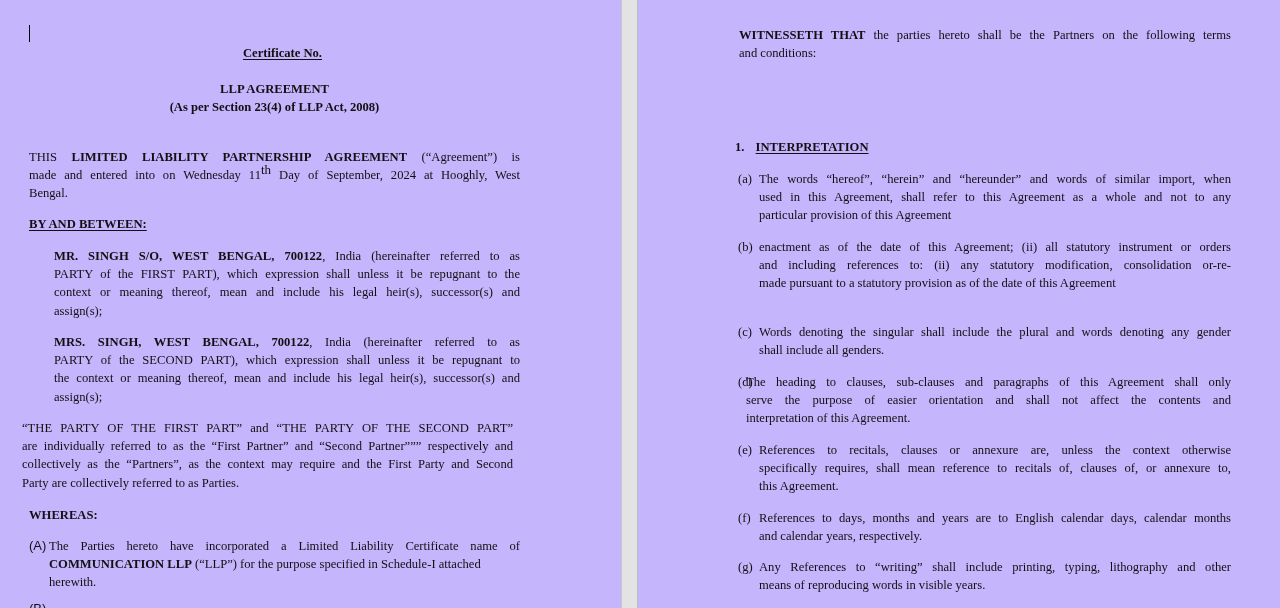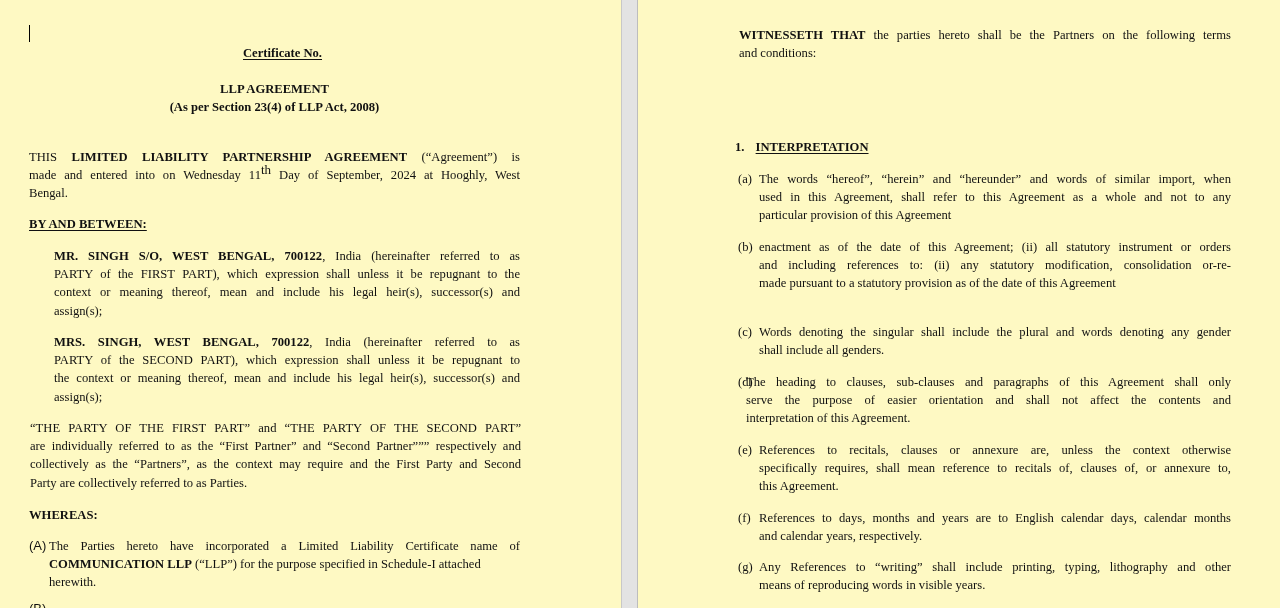--- a/index.html
+++ b/index.html
@@ -3,21 +3,21 @@
 <meta charset="utf-8">
 <style>
   html, body { margin:0; padding:0; }
   body {
     width:1280px; height:608px; overflow:hidden; position:relative;
     background:#ffffff;
     font-family:"Liberation Serif", serif;
     color:#111;
   }
   .page {
-    position:absolute; top:0; height:608px; background:#fef9c3; overflow:hidden;text-decoration:underline;
+    position:absolute; top:0; height:608px; background:#c4b5fd; overflow:hidden;text-decoration:underline;
   }
   #page-left { left:0; width:621px; }
   #page-right { left:638px; width:642px; }
   .gap {
     position:absolute; left:621px; top:0; width:17px; height:608px;
     background:#e3e3e3;
     border-left:1px solid #c8c8c8; border-right:1px solid #bdbdbd;
     box-sizing:border-box;
   }
   .caret { position:absolute; left:29px; top:25px; width:1px; height:17px; background:#000; }
@@ -64,21 +64,21 @@
     <span class="line">assign(s);</span>
   </div>
 
   <div class="t" style="left:54px;width:466px;top:333px;">
     <span class="jline"><b>MRS. SINGH, WEST BENGAL, 700122</b><span>, India (hereinafter referred to as</span></span>
     <span class="jline">PARTY of the SECOND PART), which expression shall unless it be repugnant to</span>
     <span class="jline">the context or meaning thereof, mean and include his legal heir(s), successor(s) and</span>
     <span class="line">assign(s);</span>
   </div>
 
-  <div class="t" style="left:30px;width:491px;top:419px;">
+  <div class="t" style="left:22px;width:491px;top:419px;">
     <span class="jline">“THE PARTY OF THE FIRST PART” and “THE PARTY OF THE SECOND PART”</span>
     <span class="jline">are individually referred to as the “First Partner” and “Second Partner””” respectively and</span>
     <span class="jline">collectively as the “Partners”, as the context may require and the First Party and Second</span>
     <span class="line">Party are collectively referred to as Parties.</span>
   </div>
 
   <div class="t" style="left:29px;top:506px;">
     <b>WHEREAS:</b>
   </div>
 

